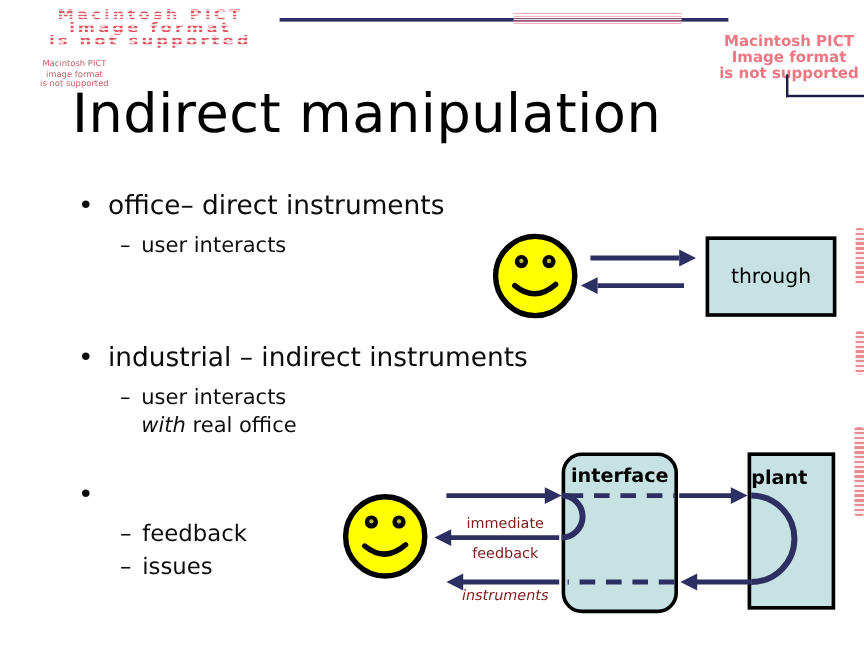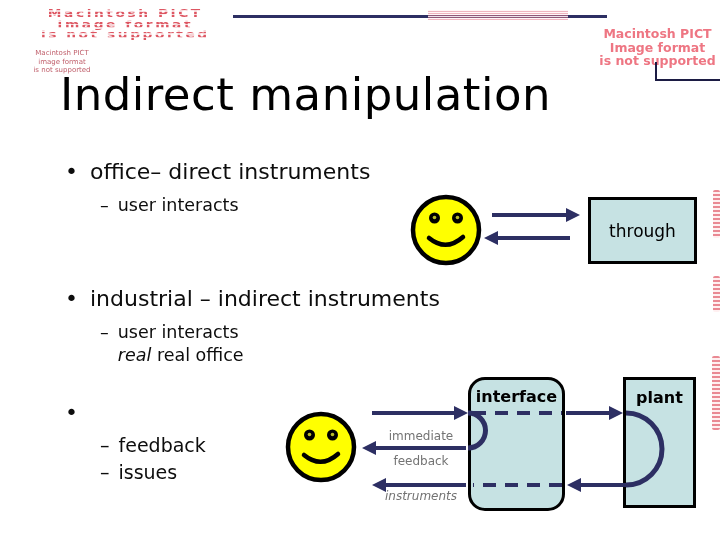--- a/index.html
+++ b/index.html
@@ -46,23 +46,23 @@
   .sub .dash{flex:0 0 auto;}
   .sub3{font-size:19px;}
   .b1{left:64px;top:159px;}  .b1s{left:100px;top:194px;}
   .b2{left:64px;top:286px;}  .b2s{left:100px;top:321px;}
   .b3{left:64px;top:400px;}  .b3s1{left:100px;top:434px;}  .b3s2{left:100px;top:461px;}
 
   
   .dbox{position:absolute;background:var(--box_fill);border:3px solid #000;color:#000;}
   .box-system{left:588px;top:197px;width:109px;height:67px;display:flex;align-items:center;justify-content:center;font-size:17px;}
   .box-interface{left:468px;top:377px;width:97px;height:134px;border-radius:17px;text-align:center;font-weight:bold;font-size:16px;padding-top:7px;}
-  .box-plant{left:623px;top:377px;width:73px;height:131px;text-align:center;font-weight:bold;font-size:16px;padding-top:8px;}
+  .box-plant{left:623px;top:377px;width:73px;height:131px;text-align:left;font-weight:bold;font-size:16px;padding-top:8px;}
 
-  .arrow-label{position:absolute;left:376px;width:90px;text-align:center;font-size:12px;color:#737373;}
+  .arrow-label{position:absolute;left:376px;width:90px;text-align:center;font-size:12px;color:#7f1d1d;}
   .al1{top:429px;} .al2{top:454px;} .al3{top:489px;font-style:italic;}
 
   .smiley{position:absolute;width:76px;height:76px;}
   .s1{left:408px;top:192px;} .s2{left:283px;top:409px;}
 
   .overlay{position:absolute;left:0;top:0;width:720px;height:540px;pointer-events:none;}
   .nline{stroke:var(--navy);stroke-width:4;fill:none;}
   .nudge{stroke:var(--navy);stroke-width:5;fill:none;}
   .ndash{stroke:var(--navy);stroke-width:4;fill:none;stroke-dasharray:13 9;}
   .nhead{fill:var(--navy);stroke:none;}
@@ -109,21 +109,21 @@
   </div>
 
   <div class="bullet b2">
     <span class="dot">•</span>
     <span>industrial – indirect instruments</span>
   </div>
   <div class="sub b2s">
     <span class="dash">–</span>
     <div>
       <div>user interacts</div>
-      <div><i>real</i><span> real office</span></div>
+      <div><i>with</i><span> real office</span></div>
     </div>
   </div>
 
   <div class="bullet b3">
     <span class="dot">•</span>
   </div>
   <div class="sub sub3 b3s1">
     <span class="dash">–</span>
     <span>feedback</span>
   </div>

